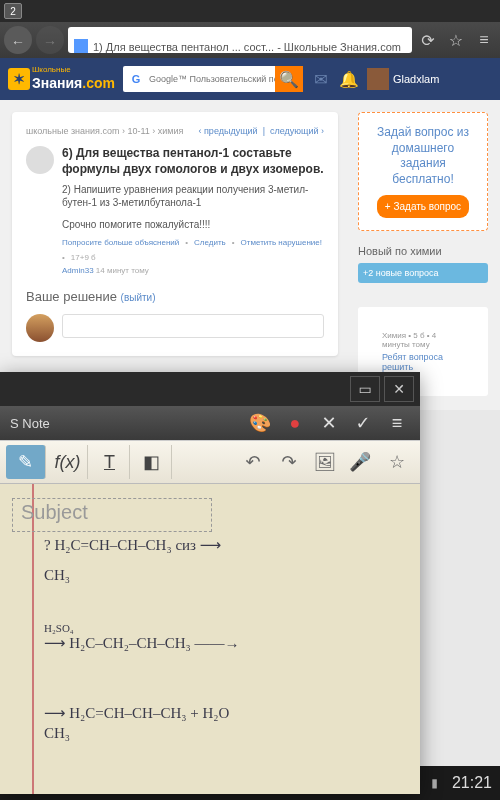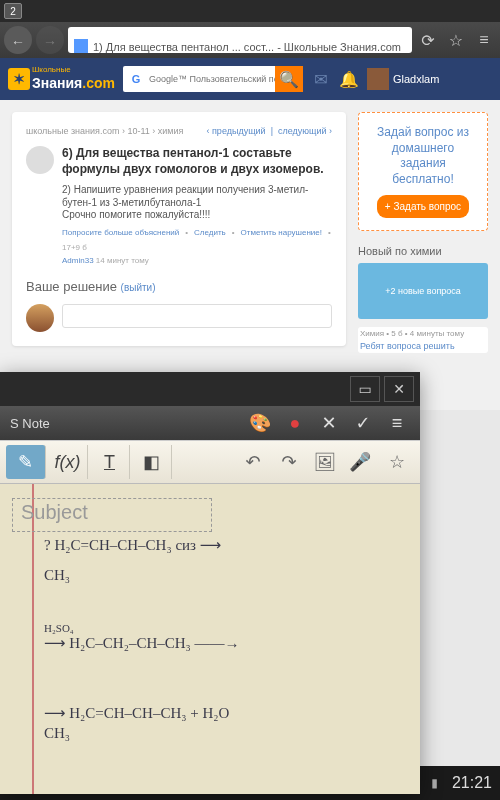--- a/index.html
+++ b/index.html
@@ -17,46 +17,46 @@
 .logo-icon{width:22px;height:22px;background:#ffb800;border-radius:3px;display:flex;align-items:center;justify-content:center;font-size:14px;color:#2b4170;font-weight:bold}
 .logo-text{font-size:14px;font-weight:bold}
 .logo-sub{font-size:8px;color:#ffb800;display:block;line-height:1}
 .searchbox{flex:1;height:26px;background:#fff;display:flex;align-items:center;border-radius:2px;max-width:180px}
 .searchbox .g{width:20px;height:20px;margin:0 3px;display:flex;align-items:center;justify-content:center;font-size:11px;font-weight:bold}
 .searchbox input{border:none;flex:1;font-size:9px;color:#888;outline:none;min-width:0}
 .searchbox .sbtn{width:28px;height:26px;background:#ff7b00;display:flex;align-items:center;justify-content:center;color:#fff}
 .hicon{width:20px;color:#6a84b0;font-size:16px;text-align:center}
 .user{display:flex;align-items:center;gap:4px;font-size:11px}
 .avatar{width:22px;height:22px;background:#8a5a3a}
-.content{padding:12px;display:flex;gap:12px;background:#f0f0f0;height:310px}
+.content{padding:12px;display:flex;gap:20px;background:#f0f0f0;height:310px}
 .main{flex:1}
 .card{background:#fff;border-radius:4px;padding:14px;box-shadow:0 1px 3px rgba(0,0,0,.1)}
 .breadcrumb{font-size:9px;color:#999;margin-bottom:10px;display:flex;justify-content:space-between}
 .breadcrumb a{color:#5b8bc9;text-decoration:none}
 .navlinks{font-size:9px;color:#5b8bc9}
 .q-wrap{display:flex;gap:8px}
 .q-avatar{width:28px;height:28px;border-radius:50%;background:#ddd;flex-shrink:0}
 .q-title{font-size:12px;font-weight:bold;color:#333;line-height:1.3}
 .q-sub{font-size:10px;color:#555;margin-top:6px;line-height:1.3}
-.q-urgent{font-size:10px;color:#555;}
+.q-urgent{font-size:10px;color:#555;margin-top:10px}
 .q-meta{font-size:8px;color:#5b8bc9;margin-top:8px;display:flex;gap:6px;flex-wrap:wrap}
 .q-meta .grey{color:#aaa}
 .q-author{font-size:8px;color:#aaa;margin-top:4px}
 .q-author a{color:#5b8bc9}
 .answer-h{margin-top:14px;font-size:13px;color:#666}
 .answer-h a{font-size:10px;color:#5b8bc9}
 .answer-box{display:flex;gap:8px;margin-top:10px}
 .ans-avatar{width:28px;height:28px;border-radius:50%;background:linear-gradient(#d4a060,#8a5030);flex-shrink:0}
 .sidebar{width:130px}
 .ask-box{background:#fff;border:1px dashed #ff9040;border-radius:4px;padding:12px;text-align:center}
 .ask-box .t{font-size:12px;color:#5b8bc9;line-height:1.3}
 .ask-btn{background:#ff7b00;color:#fff;font-size:10px;padding:6px 8px;border-radius:9px;margin-top:8px;display:inline-block}
 .new-h{font-size:11px;color:#666;margin:14px 0 6px}
-.new-btn{background:#6bb8e0;color:#fff;font-size:9px;padding:23px;text-align:center;border-radius:3px}
-.new-item{background:#fff;border-radius:3px;padding:2px;margin-top:8px;font-size:9px}
+.new-btn{background:#6bb8e0;color:#fff;font-size:9px;padding:5px;border-radius:3px}
+.new-item{background:#fff;border-radius:3px;padding:24px;margin-top:24px;font-size:9px}
 .new-item .cat{color:#999;font-size:8px}
 .new-item .txt{color:#5b8bc9;margin-top:3px}
 
 .snote-window{position:absolute;top:372px;left:0;width:420px;box-shadow:0 4px 20px rgba(0,0,0,.4);z-index:10}
 .sn-top{height:34px;background:#2a2a2a;display:flex;align-items:center;justify-content:flex-end;padding:0 6px;gap:4px}
 .sn-top-btn{width:30px;height:26px;border:1px solid #555;display:flex;align-items:center;justify-content:center;color:#ccc;font-size:14px}
 .sn-title{height:34px;background:linear-gradient(#555,#3a3a3a);display:flex;align-items:center;padding:0 10px;gap:8px;color:#ddd;font-size:13px}
 .sn-title .spacer{flex:1}
 .sn-title .ic{width:26px;text-align:center;font-size:18px}
 .sn-tools{height:44px;background:linear-gradient(#f8f5ec,#e8e3d5);border-top:1px solid #ccc;border-bottom:1px solid #bbb;display:flex;align-items:center;padding:0 6px;gap:2px}

